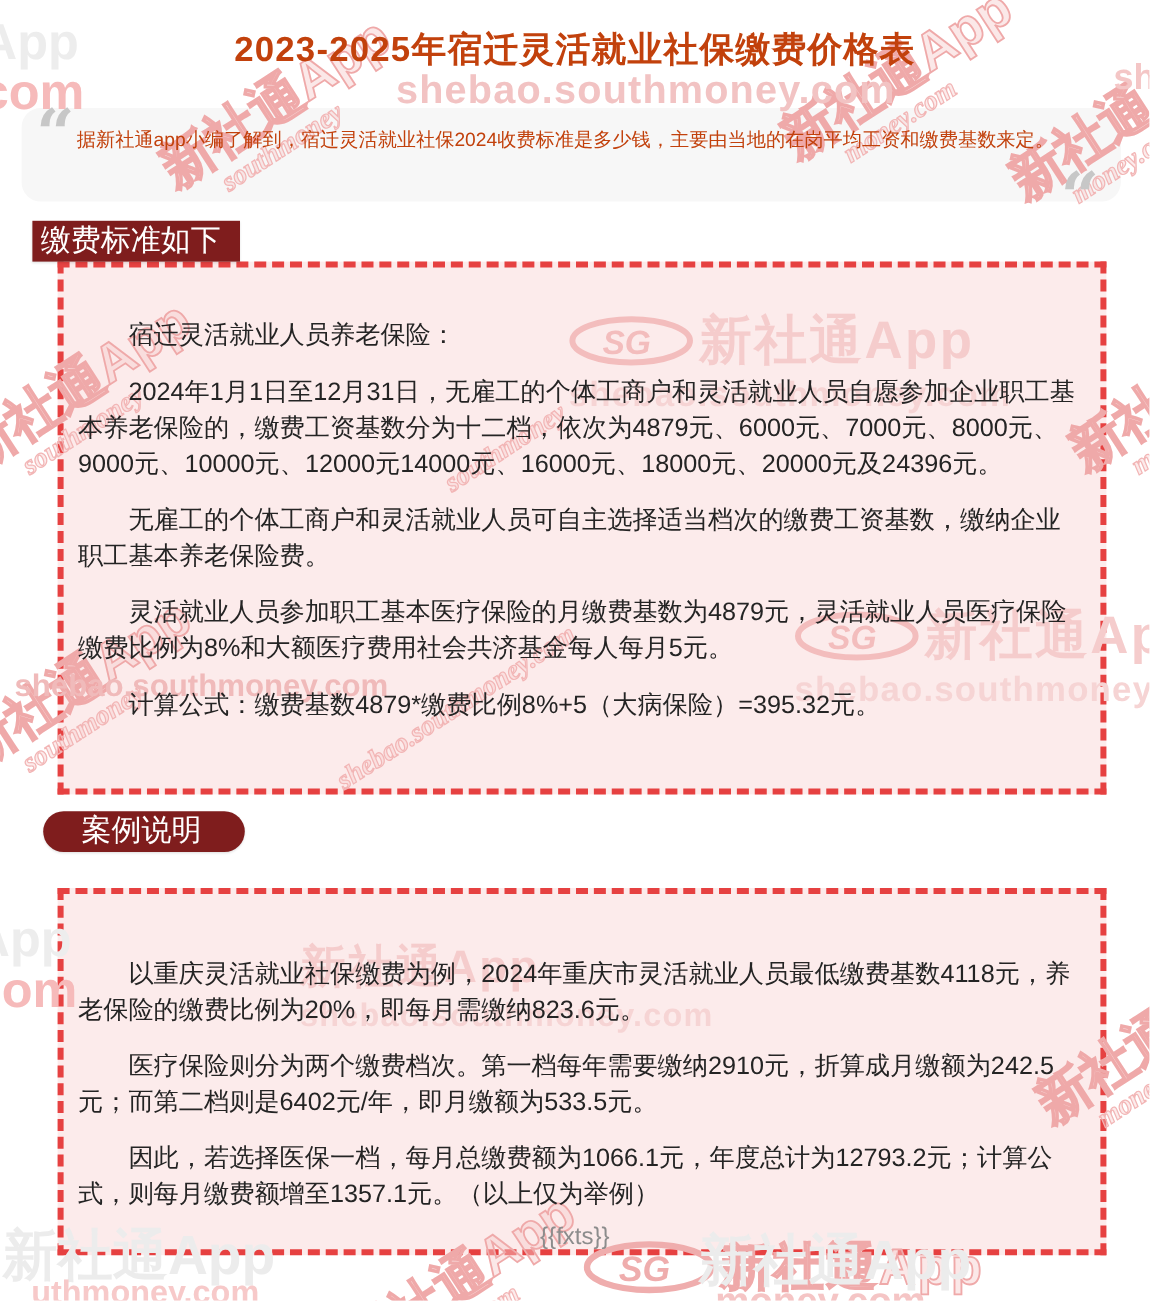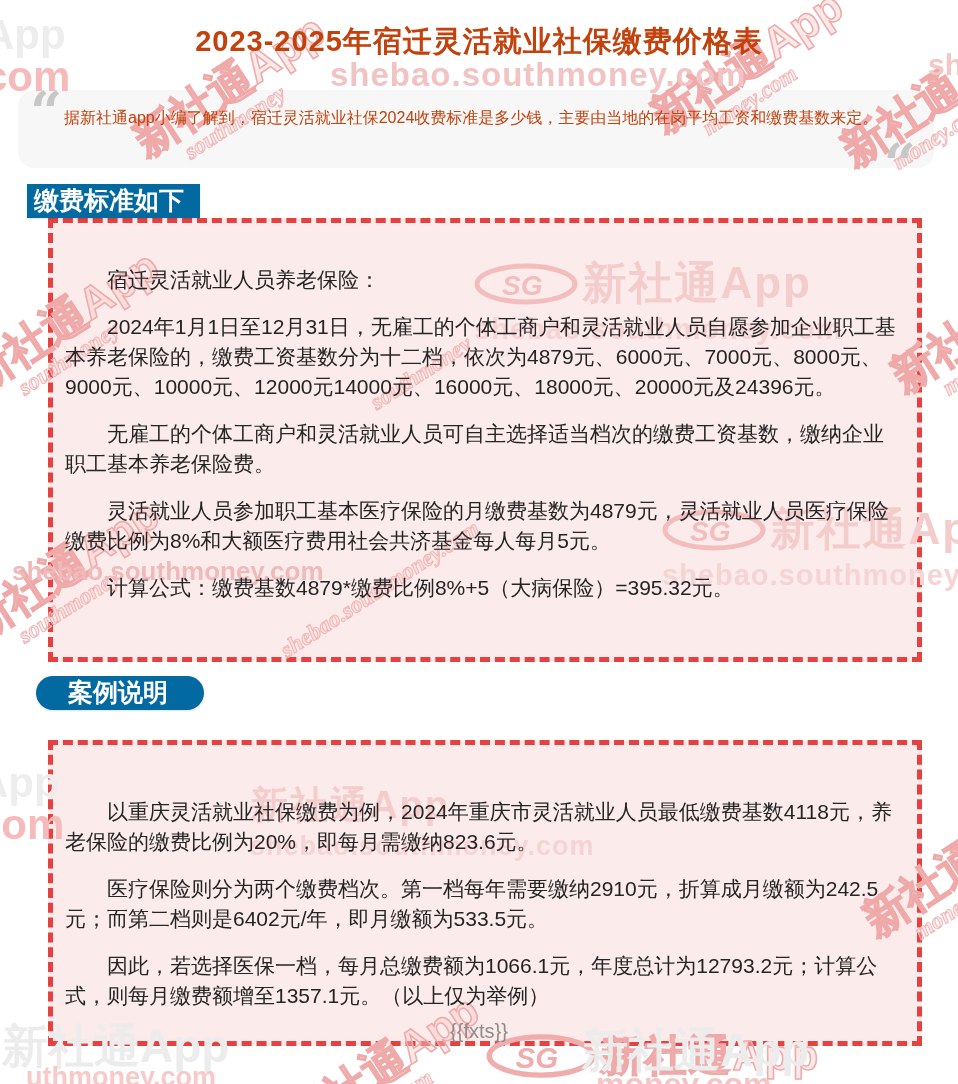--- a/index.html
+++ b/index.html
@@ -23,22 +23,22 @@
     position:relative; z-index:3;
     font-size:16px; line-height:30px; color:#c2410c; text-indent:2em;
   }
   .q {
     position:absolute; font-family:"DejaVu Serif","Liberation Serif",serif;
     font-weight:700; color:#c7c7c7; font-size:56px; line-height:1; z-index:3;
   }
   .q-open  { left:12px; top:-6px; }
   .q-close { right:18px; bottom:-24px; }
   .sec-heading {
-    position:absolute; z-index:3; background:#0369a1; color:#ffffff;
-    font-size:25px; font-weight:700; line-height:33px; height:34px;
+    position:absolute; z-index:3; background:#7f1d1d; color:#ffffff;
+    font-size:25px; font-weight:400; line-height:33px; height:34px;
     box-shadow:0 1px 2px rgba(0,0,0,0.12);
   }
   .h1pos { left:27px;  top:184px; padding:0 16px 0 7px;  }
   .h2pos { left:36px;  top:676px; padding:0 36px 0 32px;border-radius:17px; }
   .dash-box {
     position:absolute; left:48px; right:36px;
     background:#fcebeb; border:5px dashed #e64141;
   }
   .box1 { top:218px; height:444px; padding:42px 16px 0 12px; }
   .box2 { top:740px; height:306px; padding:52px 16px 3px 12px; }

